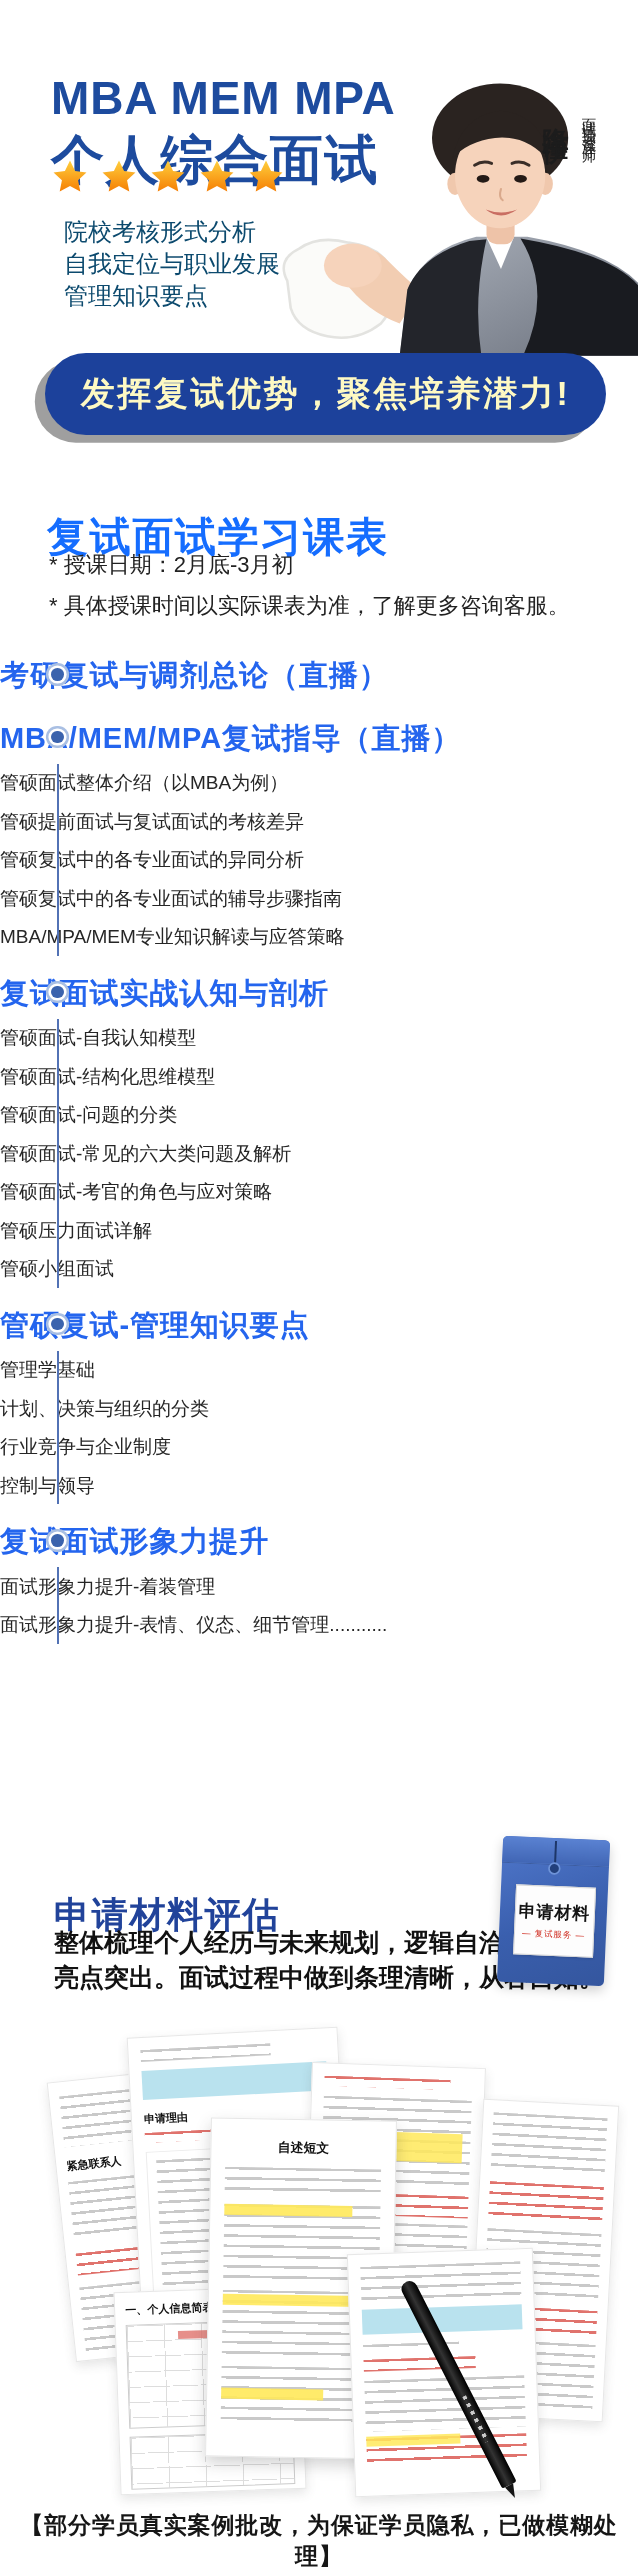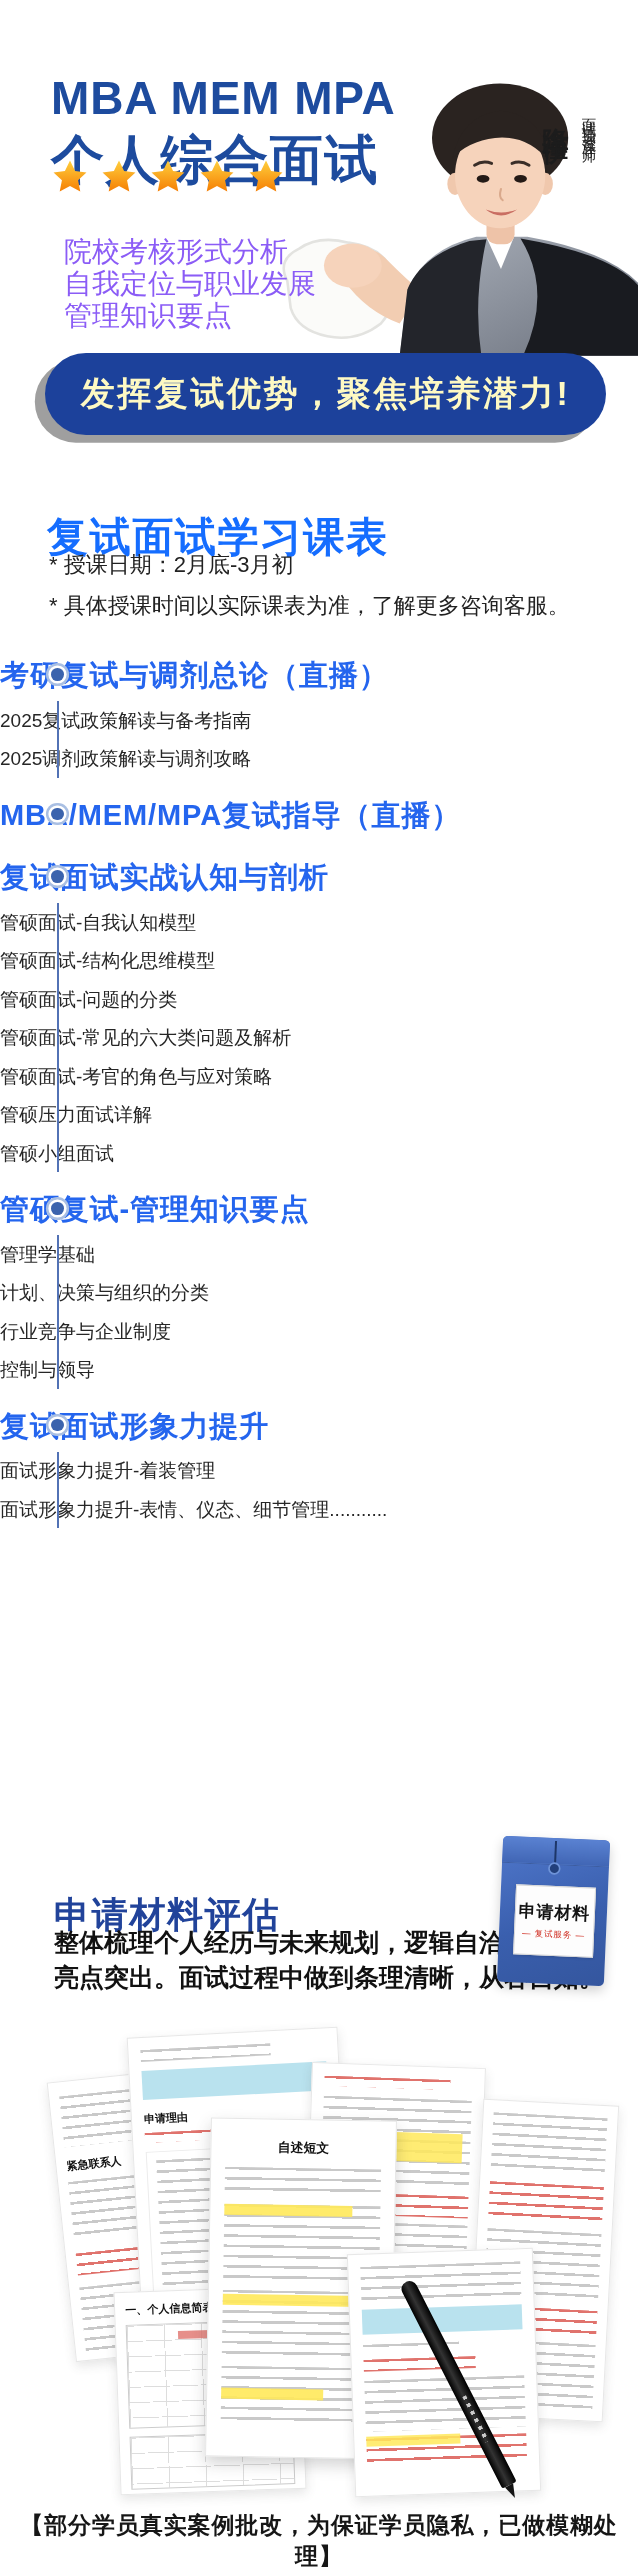--- a/index.html
+++ b/index.html
@@ -6,22 +6,22 @@
   .page{position:relative;width:638px;height:2576px;background:#fff;overflow:hidden;
         font-family:"Liberation Sans","DejaVu Sans",sans-serif;color:#1a1a1a;}
 
   
   .hero-title1{position:absolute;left:51px;top:43px;font-size:46px;line-height:49px;
                font-weight:800;color:#1d4b9e;letter-spacing:0.9px;}
   .hero-title2{position:absolute;left:51px;top:95px;font-size:53px;line-height:58px;
                font-weight:800;color:#1d4b9e;letter-spacing:1.7px;}
   .stars{position:absolute;left:51px;top:158px;display:flex;gap:11px;}
   .stars svg{display:block;}
-  .features{position:absolute;left:64px;top:236px;font-size:28px;line-height:32px;
-            color:#8b5cf6;font-weight:500;}
+  .features{position:absolute;left:64px;top:216px;font-size:24px;line-height:32px;
+            color:#0c4a6e;font-weight:500;}
   .portrait{position:absolute;left:272px;top:68px;width:366px;height:288px;}
   .tutor-name{position:absolute;left:538px;top:107px;writing-mode:vertical-rl;
               font-family:"Liberation Serif","DejaVu Serif",serif;font-size:26px;
               letter-spacing:6px;color:#1c1c1c;font-weight:600;}
   .tutor-title{position:absolute;left:579px;top:107px;writing-mode:vertical-rl;
                font-family:"Liberation Serif","DejaVu Serif",serif;font-size:14.5px;
                letter-spacing:4.3px;color:#222;}
 
   
   .banner{position:absolute;left:45px;top:353px;width:561px;height:82px;
@@ -180,30 +180,33 @@
     <p>* 授课日期：2月底-3月初</p>
     <p>* 具体授课时间以实际课表为准，了解更多咨询客服。</p>
   </div>
 
   <div class="timeline">
 
     <div class="tl-section">
       <span class="tl-bullet"></span>
       <span class="tl-line"></span>
       <h3 class="tl-title">考研复试与调剂总论（直播）</h3>
+    </div>
+
+    <div class="tl-section">
+      <span class="tl-bullet"></span>
+      <span class="tl-line"></span>
+      <h3 class="tl-title">MBA/MEM/MPA复试指导（直播）</h3>
       <div class="tl-items">
-        <p class="tl-item">2025复试政策解读与备考指南</p>
-        <p class="tl-item">2025调剂政策解读与调剂攻略</p>
-      </div>
-    </div>
-
-    <div class="tl-section">
-      <span class="tl-bullet"></span>
-      <span class="tl-line"></span>
-      <h3 class="tl-title">MBA/MEM/MPA复试指导（直播）</h3>
+        <p class="tl-item">管硕面试整体介绍（以MBA为例）</p>
+        <p class="tl-item">管硕提前面试与复试面试的考核差异</p>
+        <p class="tl-item">管硕复试中的各专业面试的异同分析</p>
+        <p class="tl-item">管硕复试中的各专业面试的辅导步骤指南</p>
+        <p class="tl-item">MBA/MPA/MEM专业知识解读与应答策略</p>
+      </div>
     </div>
 
     <div class="tl-section">
       <span class="tl-bullet"></span>
       <span class="tl-line"></span>
       <h3 class="tl-title">复试面试实战认知与剖析</h3>
       <div class="tl-items">
         <p class="tl-item">管硕面试-自我认知模型</p>
         <p class="tl-item">管硕面试-结构化思维模型</p>
         <p class="tl-item">管硕面试-问题的分类</p>

